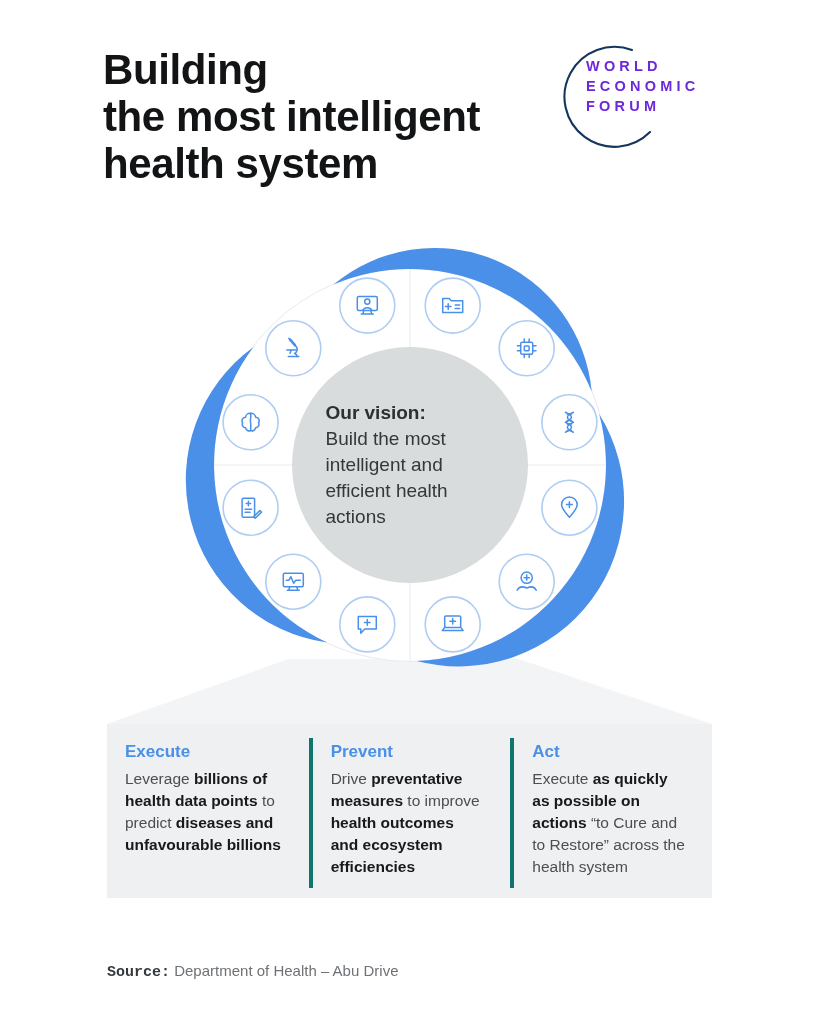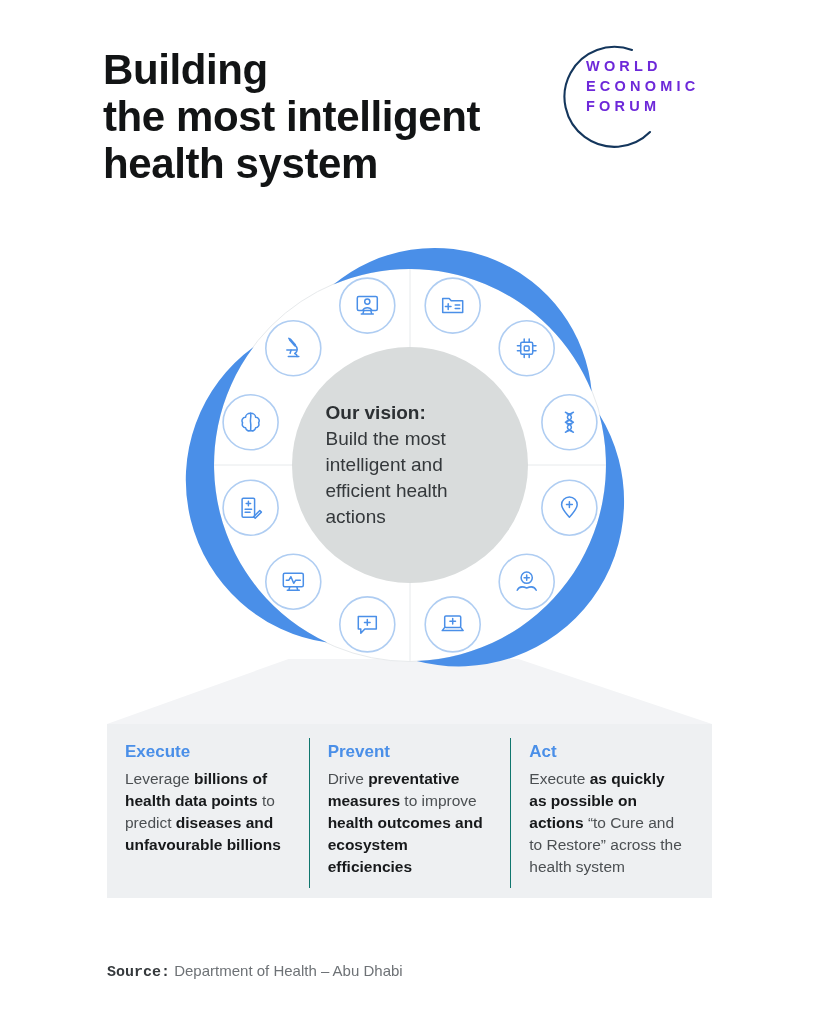--- a/index.html
+++ b/index.html
@@ -32,21 +32,21 @@
   .vision{position:absolute;inset:0;display:flex;align-items:center;justify-content:center;text-align:left;pointer-events:none;}
   .vision-inner{width:168px;font-size:19px;line-height:26px;color:#34383b;}
   .vision-title{font-weight:bold;color:#2c3033;}
 
   
   .panel-section{position:relative;z-index:1;margin:-46px 48px 0 48px;}
   .panel-apex{height:65px;background:var(--panel-apex);
     clip-path:polygon(0 100%,30% 0,68% 0,100% 100%);}
   .panel{height:174px;background:var(--panel);display:flex;padding:14px 0 10px;}
   .pillar{width:33.333%;padding:4px 26px 0 18px;}
-  .pillar + .pillar{border-left:1px solid #0f766e;}
+  .pillar + .pillar{border-left:4px solid #0f766e;}
   .pillar-heading{font-size:17px;font-weight:bold;color:var(--accent);}
   .pillar-text{margin-top:6px;font-size:15.5px;line-height:22px;color:#4b4f52;}
   .pillar-text b{color:#17191b;}
 
   
   .source{margin:64px 0 0 48px;font-size:15px;color:#6e7276;}
   .source b{color:#35393c;font-family:Liberation Mono, monospace;}
   .bottom-bar{position:absolute;left:0;right:0;bottom:0;height:12px;background:var(--accent);}
 </style>
 </head>
@@ -227,18 +227,18 @@
       </div>
       <div class="pillar">
         <div class="pillar-heading">Act</div>
         <p class="pillar-text"><span>Execute </span><b>as quickly as possible on actions</b><span> “to Cure and to Restore” across the health system</span></p>
       </div>
     </div>
   </div>
 
   <div class="source">
     <b>Source:</b>
-    <span> </span><span>Department of Health – Abu Dhabi</span>
+    <span> </span><span>Department of Health – Abu Drive</span>
   </div>
 
   <div class="bottom-bar"></div>
 
 </div>
 
 </body></html>

